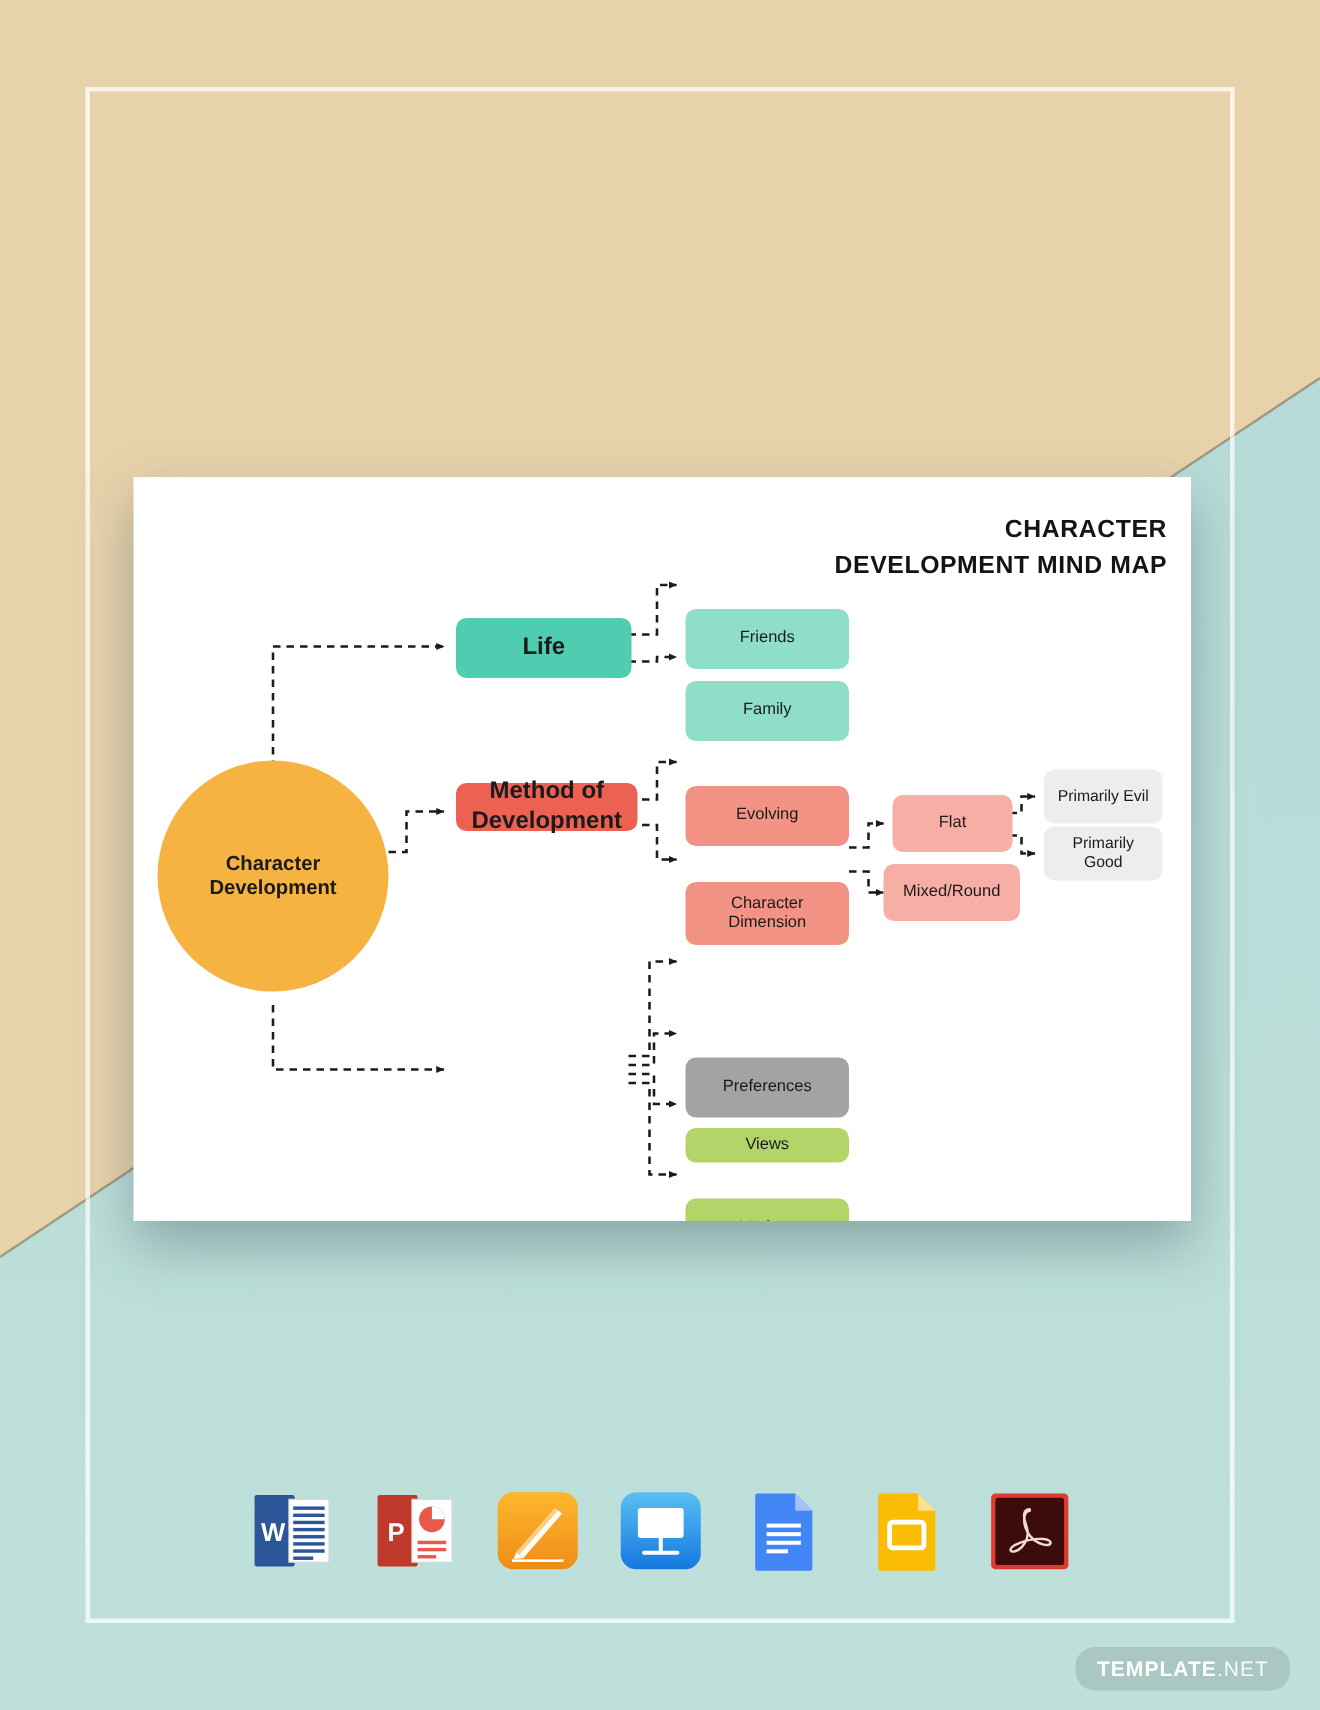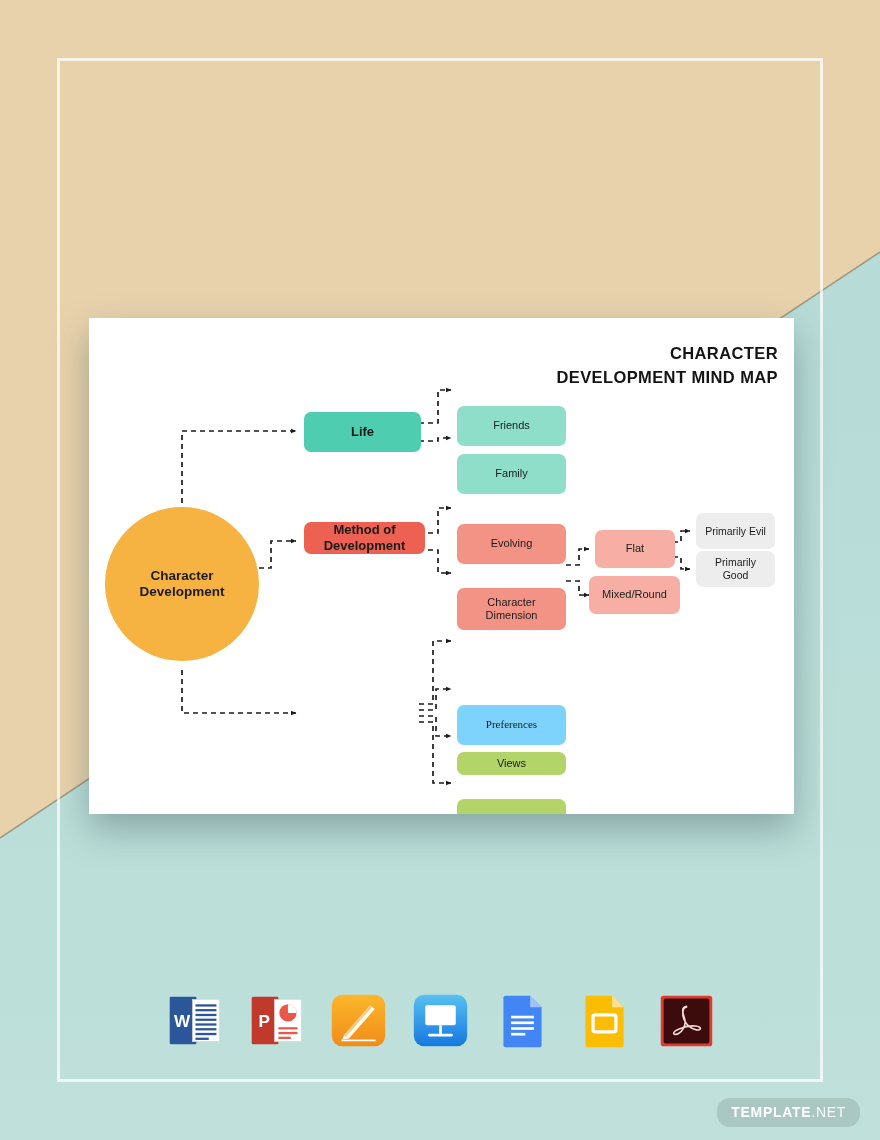--- a/index.html
+++ b/index.html
@@ -103,21 +103,21 @@
   }
 
   .root-node {
     border-radius: 50%;
     font-weight: bold;
     font-size: 13.5px;
   }
   .branch-node {
     border-radius: 7px;
     font-weight: bold;
-    font-size: 13px;
+    font-size: 16px;
     padding: 0 6px;
   }
   .leaf-node {
     border-radius: 7px;
     font-weight: normal;
     font-size: 11px;
     padding: 0 5px;
     margin-top: 36px;
   }
   .sub-node {
@@ -273,21 +273,21 @@
       <div class="node term-node" style="left:607px; top:195px; width:79px; height:36px; background:#EDEDED;">
         <span>Primarily Evil</span>
       </div>
 
       <div class="node term-node" style="left:607px; top:233px; width:79px; height:36px; background:#EDEDED;">
         <span>Primarily Good</span>
       </div>
 
 
 
-      <div class="node leaf-node" style="left:368px; top:351px; width:109px; height:40px; background:#7dd3fc;font-family:Liberation Serif, serif;">
+      <div class="node leaf-node" style="left:368px; top:351px; width:109px; height:40px; background:#a3a3a3;">
         <span>Preferences</span>
       </div>
 
       <div class="node leaf-node" style="left:368px; top:398px; width:109px; height:23px; background:#B2D468;">
         <span>Views</span>
       </div>
 
       <div class="node leaf-node" style="left:368px; top:445px; width:109px; height:40px; background:#B2D468;">
         <span>Motives</span>
       </div>

